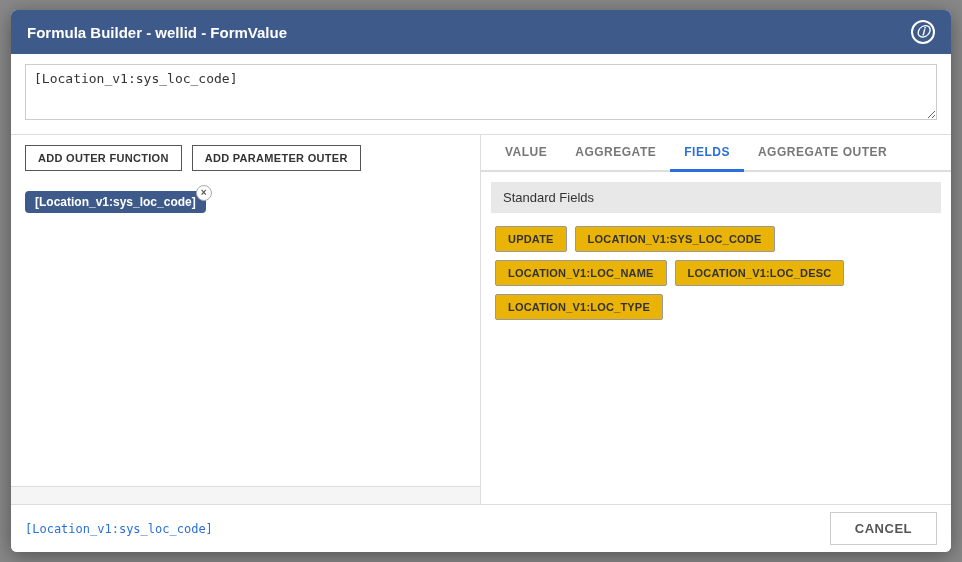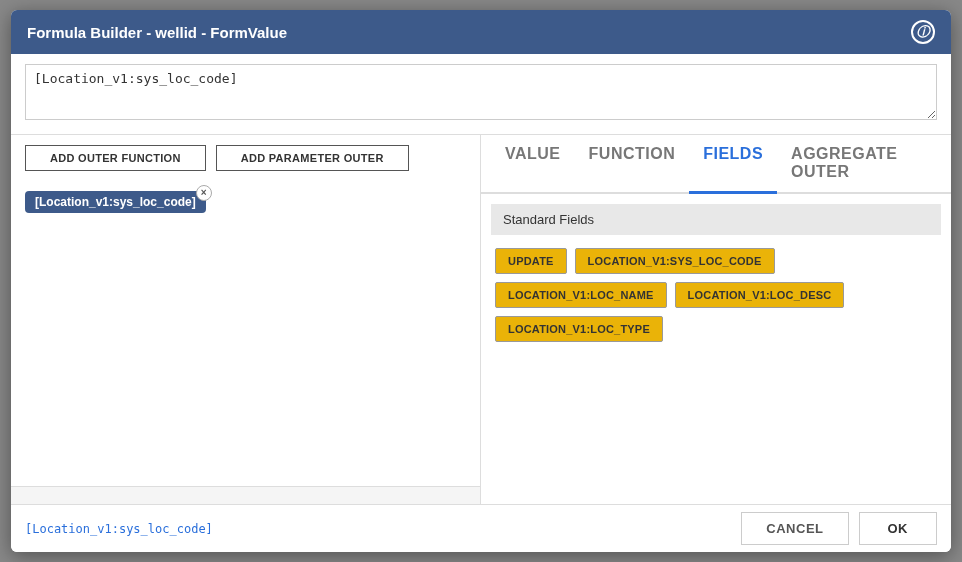--- a/index.html
+++ b/index.html
@@ -80,21 +80,21 @@
     }
     .toolbar {
       padding: 10px 14px;
       display: flex;
       gap: 10px;
       flex-shrink: 0;
     }
     .toolbar-btn {
       border: 1px solid #555;
       background: #fff;
-      padding: 6px 24px;
+      padding: 6px 12px;
       font-size: 11px;
       font-weight: bold;
       cursor: pointer;
       color: #333;
       letter-spacing: 0.3px;
     }
     .canvas-area {
       flex: 1;
       overflow: auto;
       padding: 10px 14px;
@@ -137,21 +137,21 @@
       overflow: hidden;
     }
     .tabs {
       display: flex;
       border-bottom: 2px solid #ddd;
       padding: 0 10px;
       flex-shrink: 0;
     }
     .tab {
       padding: 10px 14px;
-      font-size: 16px;
+      font-size: 12px;
       font-weight: bold;
       color: #777;
       cursor: pointer;
       letter-spacing: 0.5px;
       border-bottom: 3px solid transparent;
       margin-bottom: -2px;
     }
     .tab.active {
       color: #2a6fdb;
       border-bottom: 3px solid #2a6fdb;
@@ -267,21 +267,21 @@
       </div>
       <div class="horizontal-scroll-bar">
         <div class="horizontal-scroll-inner"></div>
       </div>
     </div>
 
     <div class="right-panel">
 
       <div class="tabs">
         <div class="tab">VALUE</div>
-        <div class="tab">FUNCTION</div>
+        <div class="tab">AGGREGATE</div>
         <div class="tab active">FIELDS</div>
         <div class="tab">AGGREGATE OUTER</div>
       </div>
 
       <div class="fields-panel">
         <div class="section-header">Standard Fields</div>
         <div class="field-buttons">
           <button class="field-btn">UPDATE</button>
           <button class="field-btn">LOCATION_V1:SYS_LOC_CODE</button>
           <button class="field-btn">LOCATION_V1:LOC_NAME</button>
@@ -289,16 +289,15 @@
           <button class="field-btn">LOCATION_V1:LOC_TYPE</button>
         </div>
       </div>
     </div>
   </div>
 
   <div class="bottom-bar">
     <span class="bottom-formula">[Location_v1:sys_loc_code]</span>
     <div class="bottom-actions">
       <button class="btn-cancel">CANCEL</button>
-      <button class="btn-ok">OK</button>
     </div>
   </div>
 </div>
 
 </body></html>

